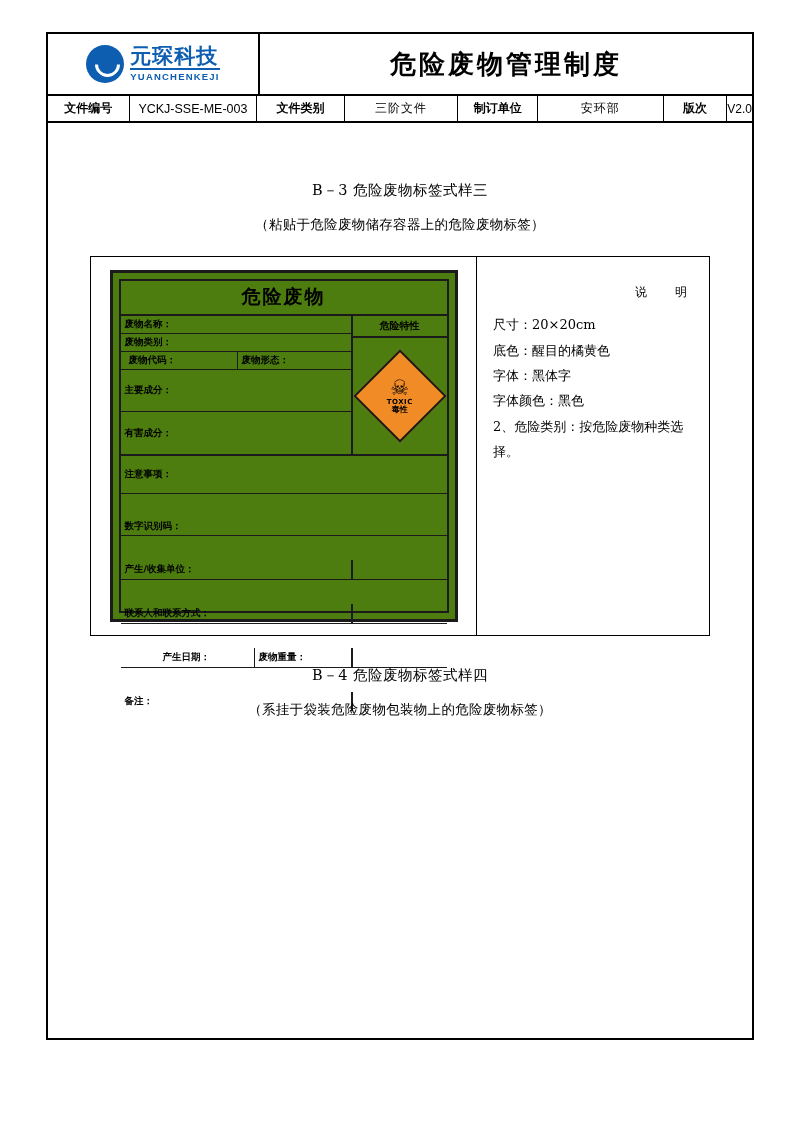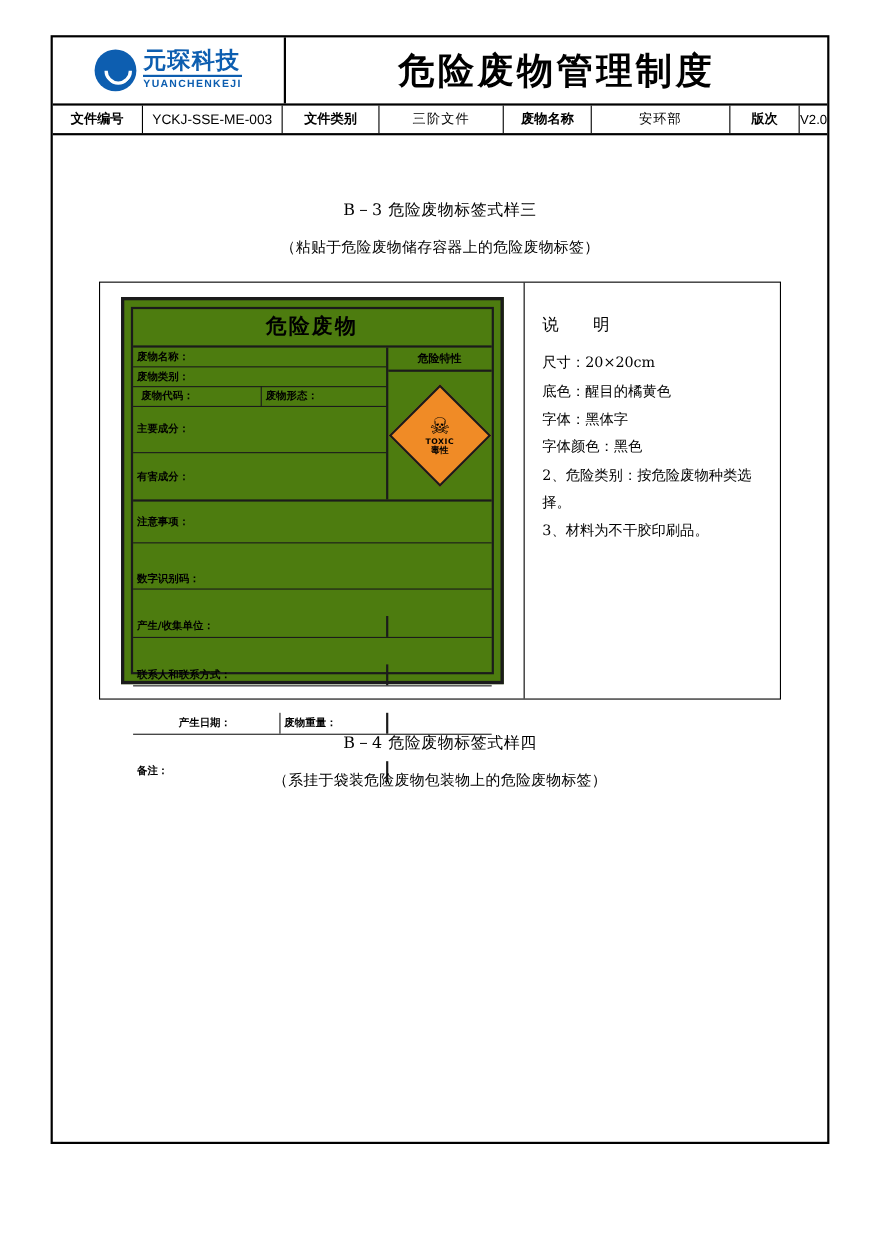--- a/index.html
+++ b/index.html
@@ -91,21 +91,21 @@
     margin-top: 1px;
   }
   .title-cell {
     flex: 1;
     display: flex;
     align-items: center;
     justify-content: center;
   }
   .doc-title {
     font-family: "DejaVu Serif", serif;
-    font-size: 33px;
+    font-size: 26px;
     font-weight: bold;
     letter-spacing: 3px;
   }
   
   .meta-row {
     display: flex;
     width: 100%;
     height: 27px;
     border-bottom: 2px solid #000;
     box-sizing: border-box;
@@ -284,24 +284,24 @@
   
   .label-right {
     flex: 1;
     padding: 24px 14px 0 16px;
     box-sizing: border-box;
     font-family: "DejaVu Serif", serif;
     font-size: 13px;
     line-height: 1.95;
   }
   .notes-title {
-    text-align: left;
+    text-align: right;
     letter-spacing: 8px;
     margin-bottom: 8px;
-    font-size: 15px;
+    font-size: 12px;
   }
   .note-line { }
   .foot-heading {
     text-align: center;
     font-family: "DejaVu Serif", serif;
     font-size: 14.5px;
     margin-top: 30px;
     letter-spacing: 0.5px;
   }
   .foot-sub {
@@ -331,21 +331,21 @@
       <div class="title-cell">
         <div class="doc-title">危险废物管理制度</div>
       </div>
     </div>
 
     <div class="meta-row">
       <div class="meta-cell mc-label1">文件编号</div>
       <div class="meta-cell mc-value1">YCKJ-SSE-ME-003</div>
       <div class="meta-cell mc-label2">文件类别</div>
       <div class="meta-cell mc-value2">三阶文件</div>
-      <div class="meta-cell mc-label3">废物名称</div>
+      <div class="meta-cell mc-label3">制订单位</div>
       <div class="meta-cell mc-value3">安环部</div>
       <div class="meta-cell mc-label4">版次</div>
       <div class="meta-cell mc-value4">V2.0</div>
     </div>
 
     <div class="body-area">
 
       <div class="section-heading">B－3 危险废物标签式样三</div>
       <div class="section-sub">（粘贴于危险废物储存容器上的危险废物标签）</div>
 
@@ -411,21 +411,20 @@
         </div>
 
         <div class="label-right">
           <div class="notes-title">说　明</div>
           <div class="note-line">尺寸：20×20cm</div>
           <div class="note-line">底色：醒目的橘黄色</div>
           <div class="note-line">字体：黑体字</div>
           <div class="note-line">字体颜色：黑色</div>
           <div class="note-line">2、危险类别：按危险废物种类选</div>
           <div class="note-line">择。</div>
-          <div class="note-line">3、材料为不干胶印刷品。</div>
         </div>
 
       </div>
 
       <div class="foot-heading">B－4 危险废物标签式样四</div>
       <div class="foot-sub">（系挂于袋装危险废物包装物上的危险废物标签）</div>
 
     </div>
   </div>
 </div>

